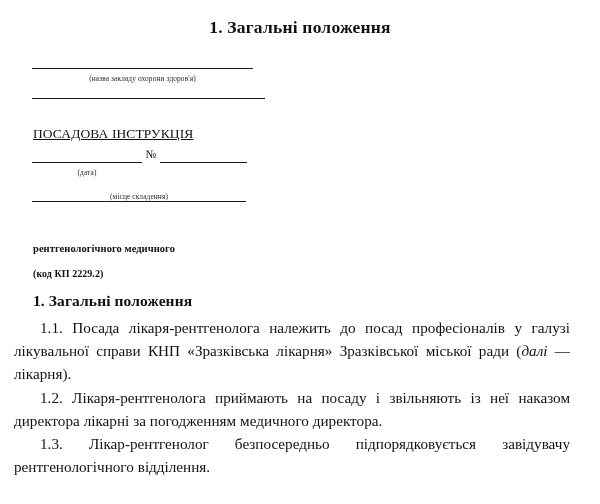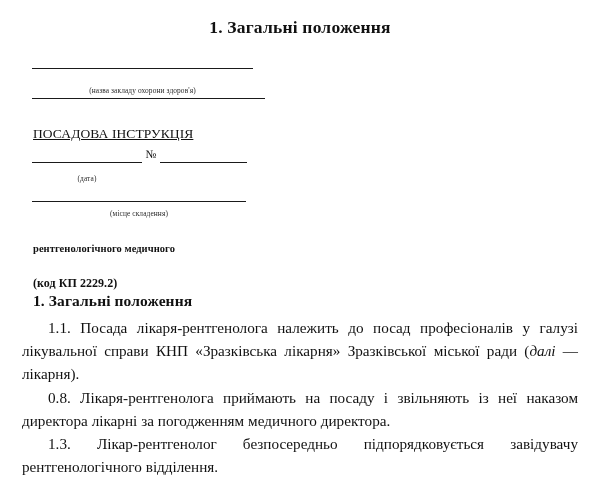--- a/index.html
+++ b/index.html
@@ -72,21 +72,20 @@
     position: absolute;
     left: 32px;
     top: 20px;
     width: 221px;
   }
   .l-cap1 {
     position: absolute;
     left: 32px;
     top: 26px;
     width: 221px;
-    margin-top: 12px;
   }
   .l-rule2 {
     position: absolute;
     left: 32px;
     top: 50px;
     width: 233px;
   }
 
   .posada {
     position: absolute;
@@ -125,69 +124,68 @@
     top: 0px;
     width: 18px;
     text-align: center;
     font-size: 11.5px;
   }
   .l-cap2 {
     position: absolute;
     left: 32px;
     top: 120px;
     width: 110px;
-    margin-top: 6px;
   }
 
   .l-rule3 {
     position: absolute;
     left: 32px;
     top: 153px;
     width: 214px;
   }
   .l-cap3 {
     position: absolute;
     left: 32px;
-    top: 161px;
+    top: 144px;
     width: 214px;
   }
 
   
   .jobtitle {
     position: absolute;
     left: 33px;
     top: 240px;
     font-size: 10.5px;
     font-weight: bold;
     line-height: 17px;
     letter-spacing: 0.05px;
   }
   .jobcode {
     position: absolute;
     left: 33px;
-    top: 276px;
-    font-size: 12px;
+    top: 268px;
+    font-size: 10px;
     font-weight: bold;
     letter-spacing: 0.05px;
   }
 
   
   .sec-heading {
     position: absolute;
     left: 33px;
     top: 292px;
     font-size: 15.5px;
     font-weight: bold;
     letter-spacing: 0.1px;
   }
 
   
   .body-block {
     position: absolute;
-    left: 22px;
+    left: 14px;
     top: 316px;
     width: 556px;
   }
   .para {
     font-size: 15.2px;
     line-height: 23.2px;
     text-align: justify;
     text-indent: 26px;
     margin: 0 0 0 0;
     word-spacing: 0.1px;
@@ -243,18 +241,18 @@
   <div class="jobtitle">
     <div>рентгенологічного медичного</div>
   </div>
   <div class="jobcode">(код КП 2229.2)</div>
 
   <div class="sec-heading">1. Загальні положення</div>
 
   <div class="body-block">
     <p class="para"><span>1.1. Посада лікаря-рентгенолога належить до посад професіоналів у галузі лікувальної справи КНП «Зразківська лікарня» Зразківської міської ради (</span><span class="ital">далі</span><span> — лікарня).</span></p>
 
-    <p class="para">0.8. Лікаря-рентгенолога приймають на посаду і звільняють із неї наказом директора лікарні за погодженням медичного директора.</p>
+    <p class="para">1.2. Лікаря-рентгенолога приймають на посаду і звільняють із неї наказом директора лікарні за погодженням медичного директора.</p>
 
     <p class="para">1.3. Лікар-рентгенолог безпосередньо підпорядковується завідувачу рентгенологічного відділення.</p>
   </div>
 
 </div>
 
 </body></html>

